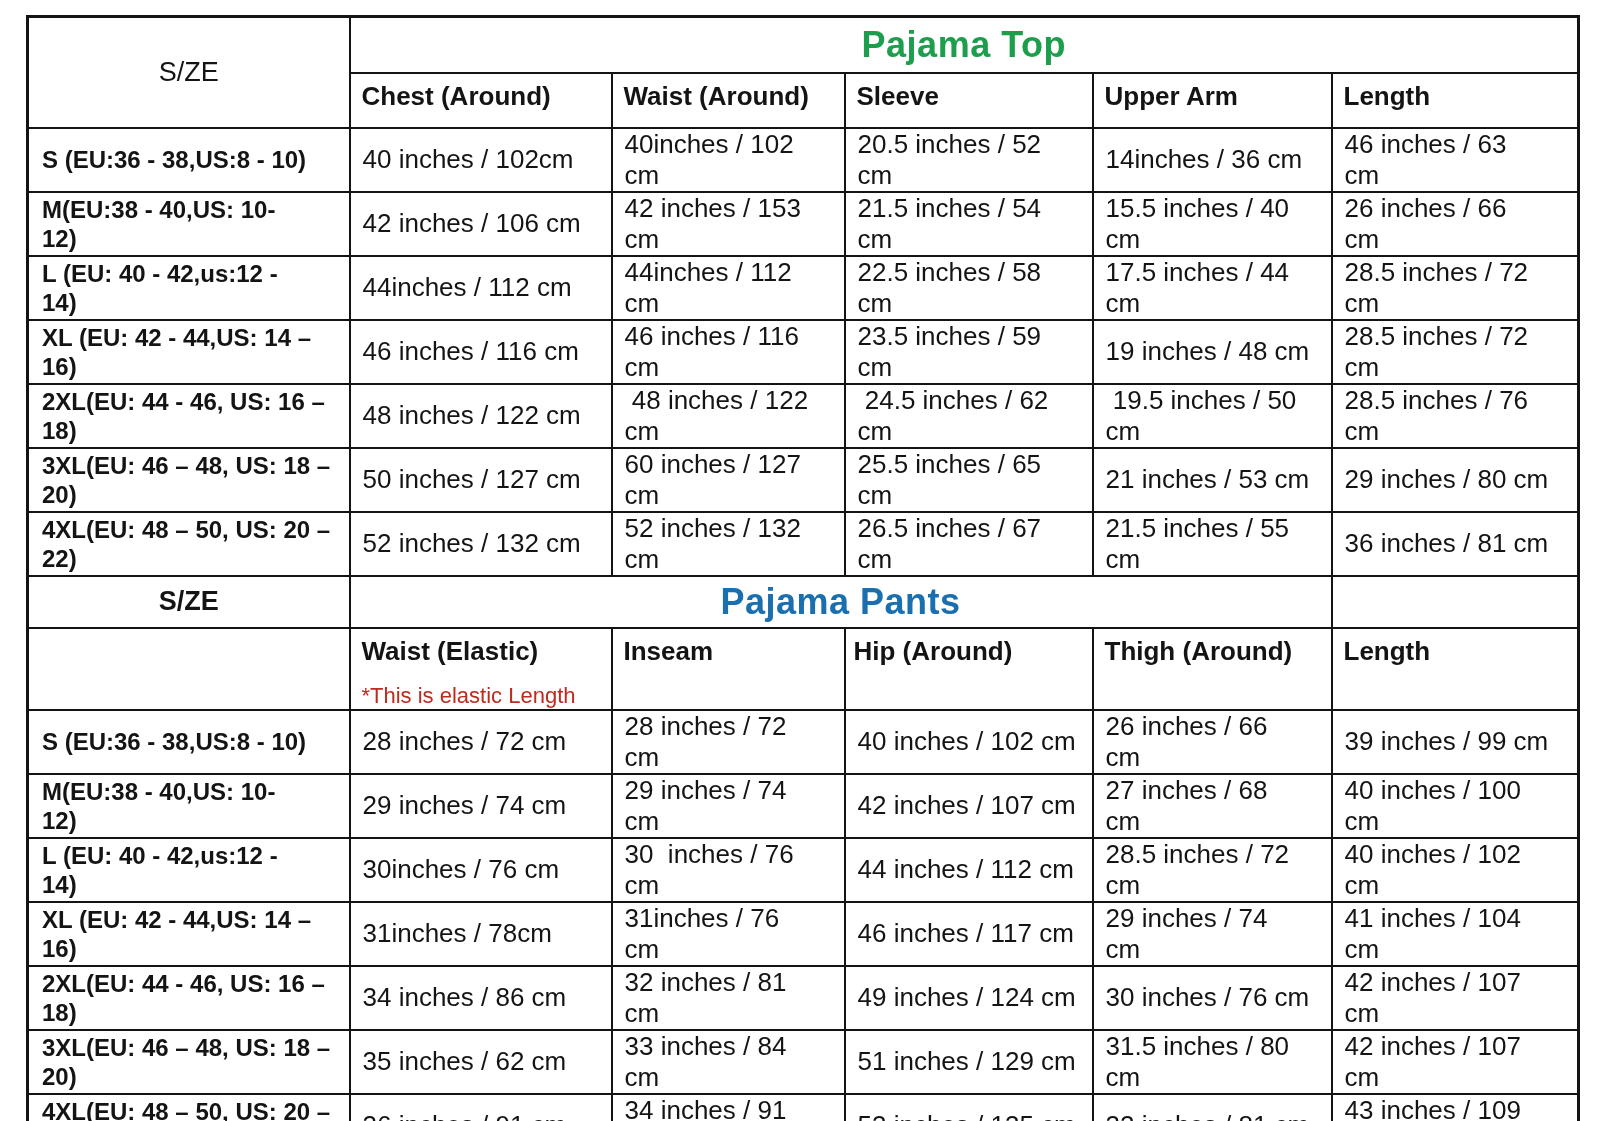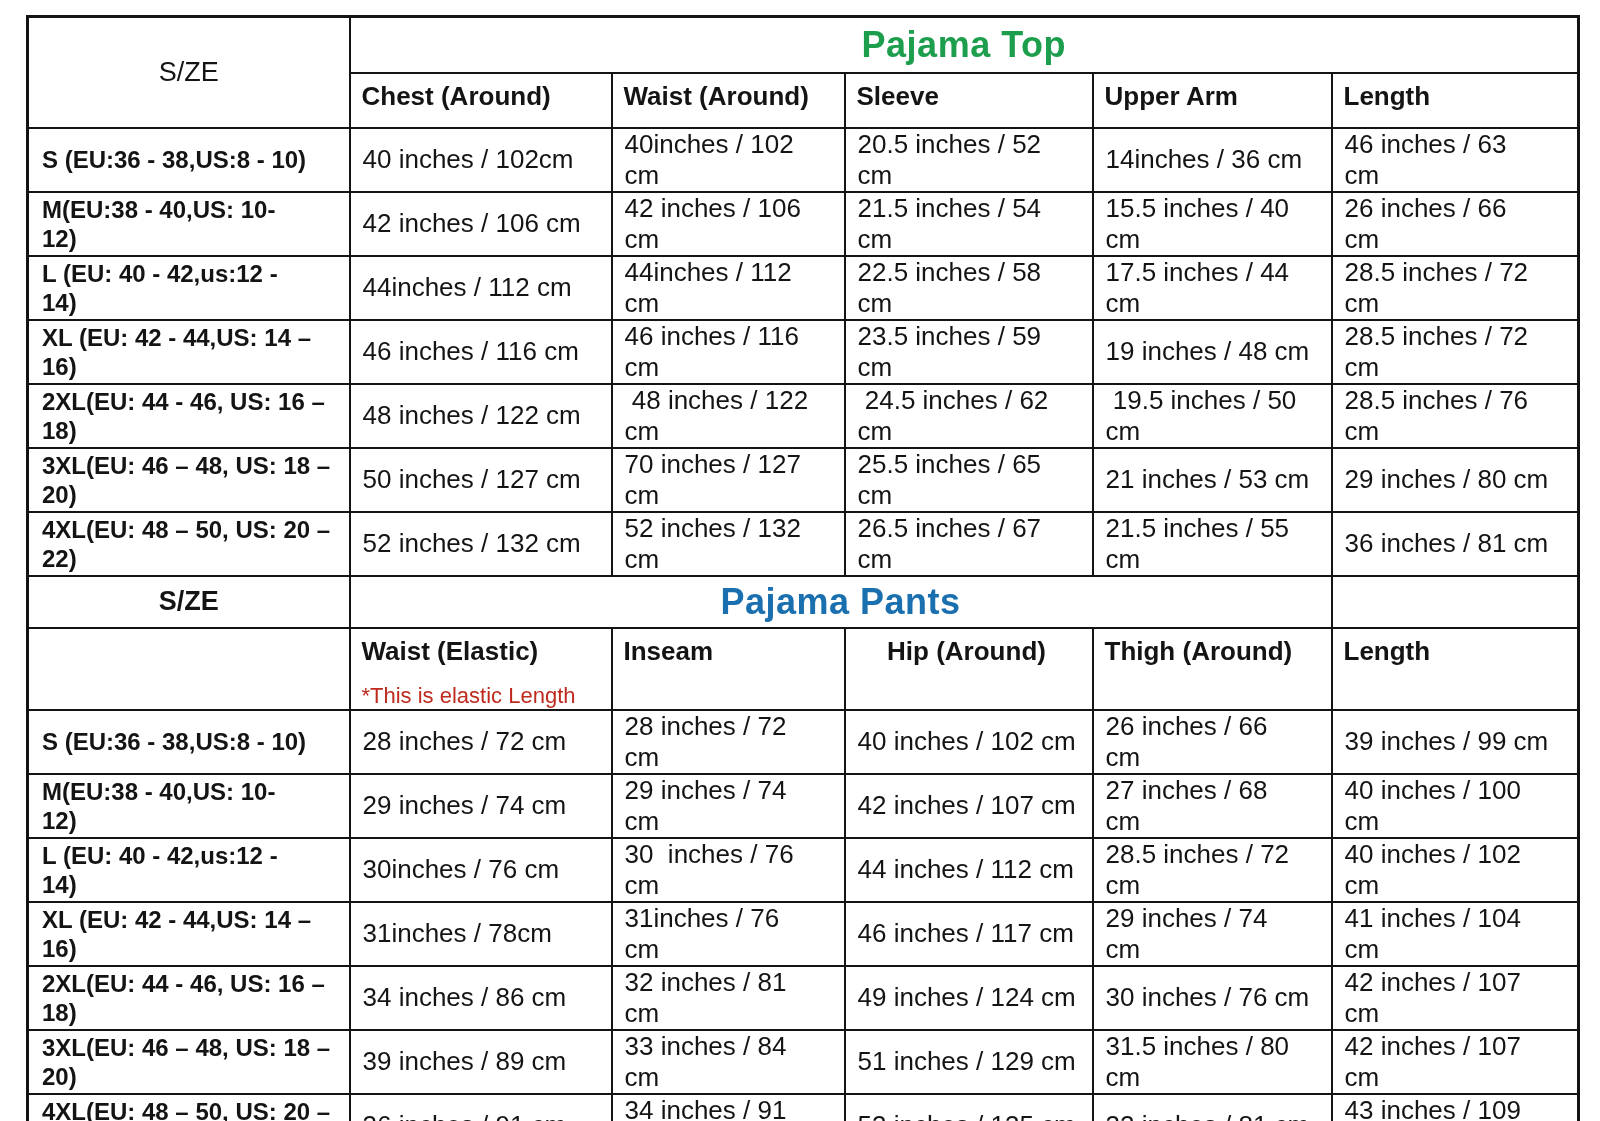--- a/index.html
+++ b/index.html
@@ -60,21 +60,21 @@
   .title-green{color:var(--c-top);}
   .title-blue{color:var(--c-pants);}
 
   .col-head{
     text-align:left;
     vertical-align:top;
     font-size:26px;
     font-weight:700;
     padding:7px 6px 0 11px;
   }
-  .col-head.center{text-align:center;padding-left:2px;}
+  .col-head.center{text-align:left;padding-left:8px;}
   .head-label{display:block;}
   .head-note{
     display:block;
     color:var(--c-note);
     font-size:22px;
     font-weight:400;
     margin-top:16px;
   }
   .size-cell{
     font-weight:700;
@@ -129,21 +129,21 @@
     <td class="val">20.5 inches / 52
 cm</td>
     <td class="val">14inches / 36 cm</td>
     <td class="val">46 inches / 63
 cm</td>
   </tr>
         <tr class="r-data">
     <td class="size-cell">M(EU:38 - 40,US: 10-
 12)</td>
     <td class="val">42 inches / 106 cm</td>
-    <td class="val">42 inches / 106
+    <td class="val">42 inches / 153
 cm</td>
     <td class="val">21.5 inches / 54
 cm</td>
     <td class="val">15.5 inches / 40
 cm</td>
     <td class="val">26 inches / 66
 cm</td>
   </tr>
         <tr class="r-data">
     <td class="size-cell">L (EU: 40 - 42,us:12 -
@@ -180,21 +180,21 @@
 cm</td>
     <td class="val"> 19.5 inches / 50
 cm</td>
     <td class="val">28.5 inches / 76
 cm</td>
   </tr>
         <tr class="r-data">
     <td class="size-cell">3XL(EU: 46 – 48, US: 18 –
 20)</td>
     <td class="val">50 inches / 127 cm</td>
-    <td class="val">70 inches / 127
+    <td class="val">60 inches / 127
 cm</td>
     <td class="val">25.5 inches / 65
 cm</td>
     <td class="val">21 inches / 53 cm</td>
     <td class="val">29 inches / 80 cm</td>
   </tr>
         <tr class="r-data">
     <td class="size-cell">4XL(EU: 48 – 50, US: 20 –
 22)</td>
     <td class="val">52 inches / 132 cm</td>
@@ -279,21 +279,21 @@
     <td class="val">32 inches / 81
 cm</td>
     <td class="val">49 inches / 124 cm</td>
     <td class="val">30 inches / 76 cm</td>
     <td class="val">42 inches / 107
 cm</td>
   </tr>
         <tr class="r-data r-data-pants">
     <td class="size-cell">3XL(EU: 46 – 48, US: 18 –
 20)</td>
-    <td class="val">39 inches / 89 cm</td>
+    <td class="val">35 inches / 62 cm</td>
     <td class="val">33 inches / 84
 cm</td>
     <td class="val">51 inches / 129 cm</td>
     <td class="val">31.5 inches / 80
 cm</td>
     <td class="val">42 inches / 107
 cm</td>
   </tr>
         <tr class="r-data r-data-pants">
     <td class="size-cell">4XL(EU: 48 – 50, US: 20 –

